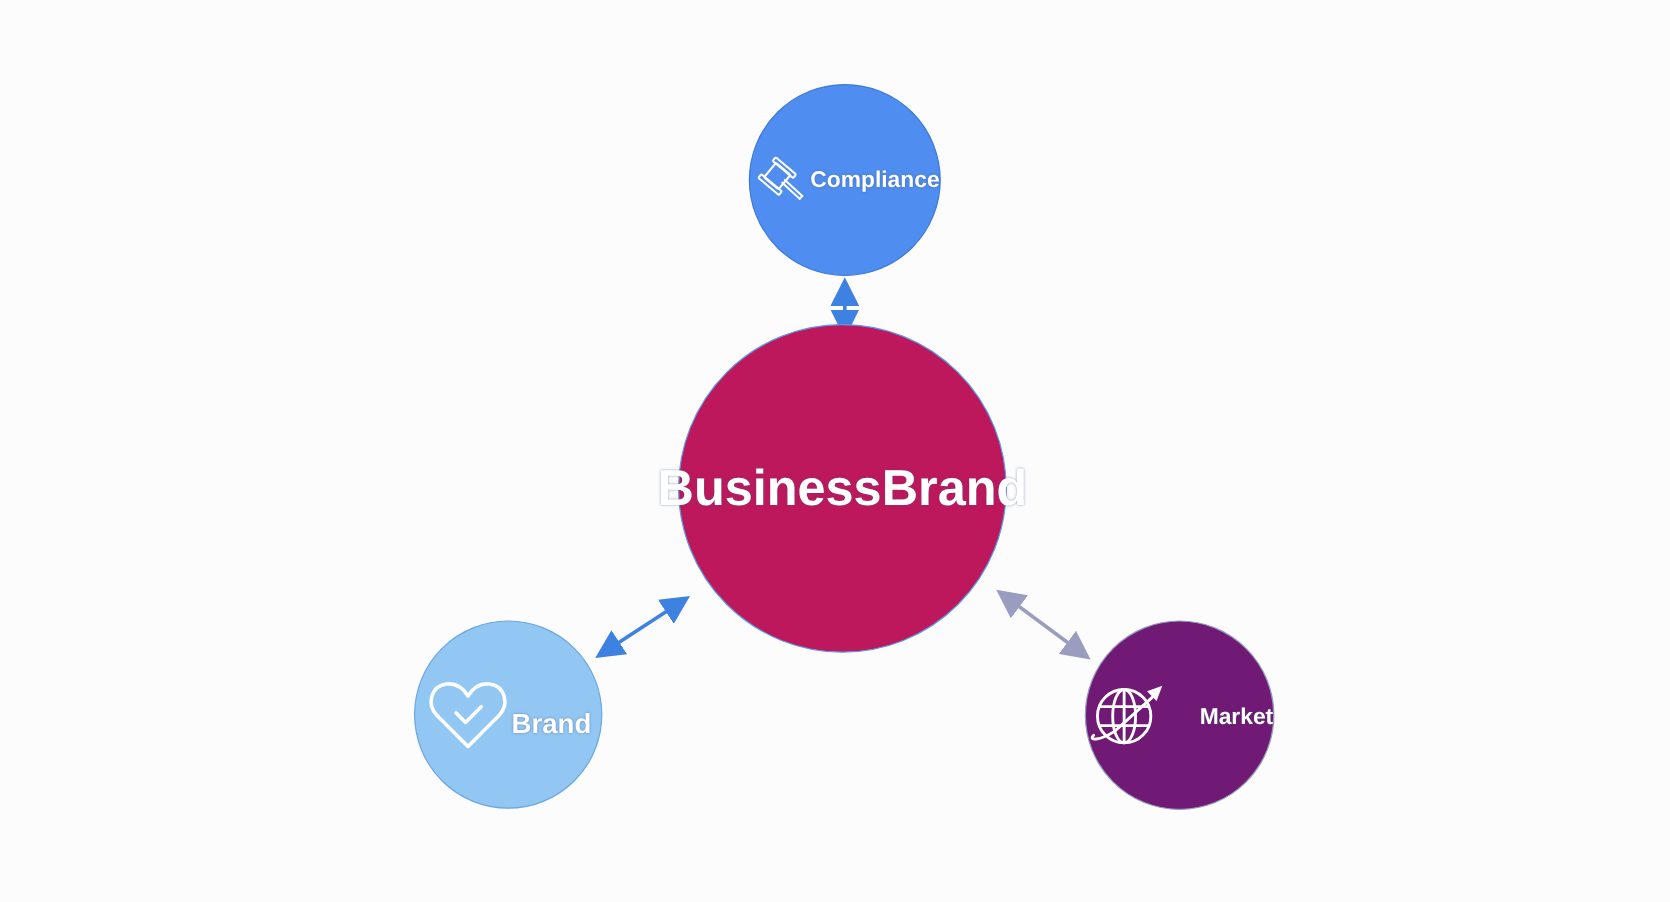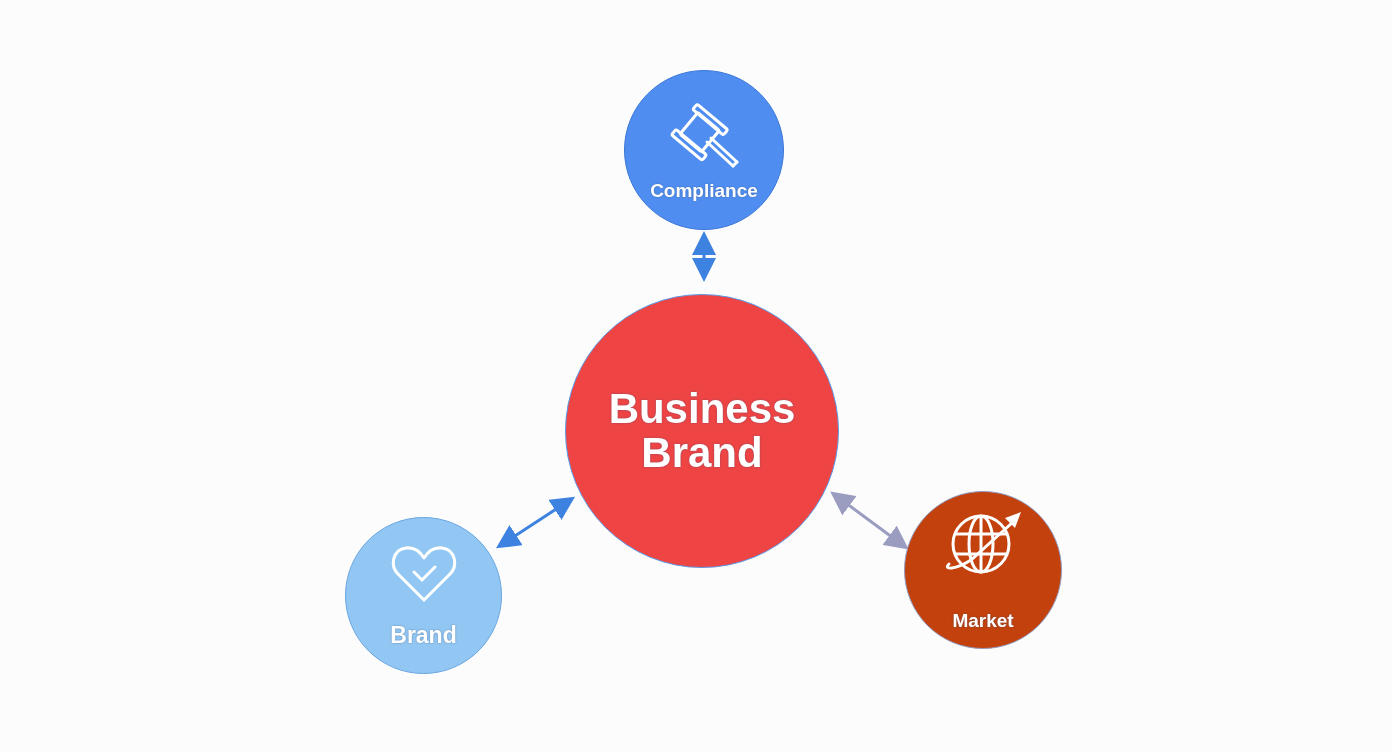--- a/index.html
+++ b/index.html
@@ -1,25 +1,25 @@
 <!DOCTYPE html>
 <html><head>
 <meta charset="utf-8">
 <style>
   html,body{margin:0;padding:0;}
   body{width:1392px;height:752px;background:#fcfcfd;position:relative;overflow:hidden;font-family:"Liberation Sans",sans-serif;}
-  .node{position:absolute;border-radius:50%;display:flex;flex-direction:column;align-items:center;justify-content:center;box-sizing:border-box;}
+  .node{position:absolute;border-radius:50%;display:flex;align-items:center;justify-content:center;box-sizing:border-box;}
   .lbl{color:#fff;font-weight:bold;text-shadow:0 0 2px rgba(60,80,120,.6);}
   #compliance{left:624px;top:70px;width:160px;height:160px;background:#4f8ef0;border:1.5px solid #3d78d6;}
   #compliance .lbl{font-size:19px;margin-top:2px;}
-  #business{left:565px;top:294px;width:274px;height:274px;background:#ef4444;border:1.5px solid #5a9ae6;}
+  #business{left:565px;top:270px;width:274px;height:274px;background:#be185d;border:1.5px solid #5a9ae6;}
   #business .lbl{font-size:42px;line-height:44px;text-align:center;}
   #brand{left:345px;top:517px;width:157px;height:157px;background:#92c7f3;border:1.5px solid #6aa6e0;}
   #brand .lbl{font-size:23px;margin-top:16px;}
-  #market{left:904px;top:491px;width:158px;height:158px;background:#c2410c;border:1.5px solid #929ac0;gap:28px;}
+  #market{left:904px;top:517px;width:158px;height:158px;background:#701a75;border:1.5px solid #929ac0;gap:28px;}
   #market .lbl{font-size:19px;margin-top:4px;}
   svg.arrows{position:absolute;left:0;top:0;}
 </style>
 </head>
 <body>
 
 <svg class="arrows" width="1392" height="752">
   <defs>
     <marker id="ab" markerWidth="8" markerHeight="8" refX="6" refY="4" orient="auto-start-reverse">
         <path d="M0,0 L8,4 L0,8 z" fill="#3d82e0"></path>

